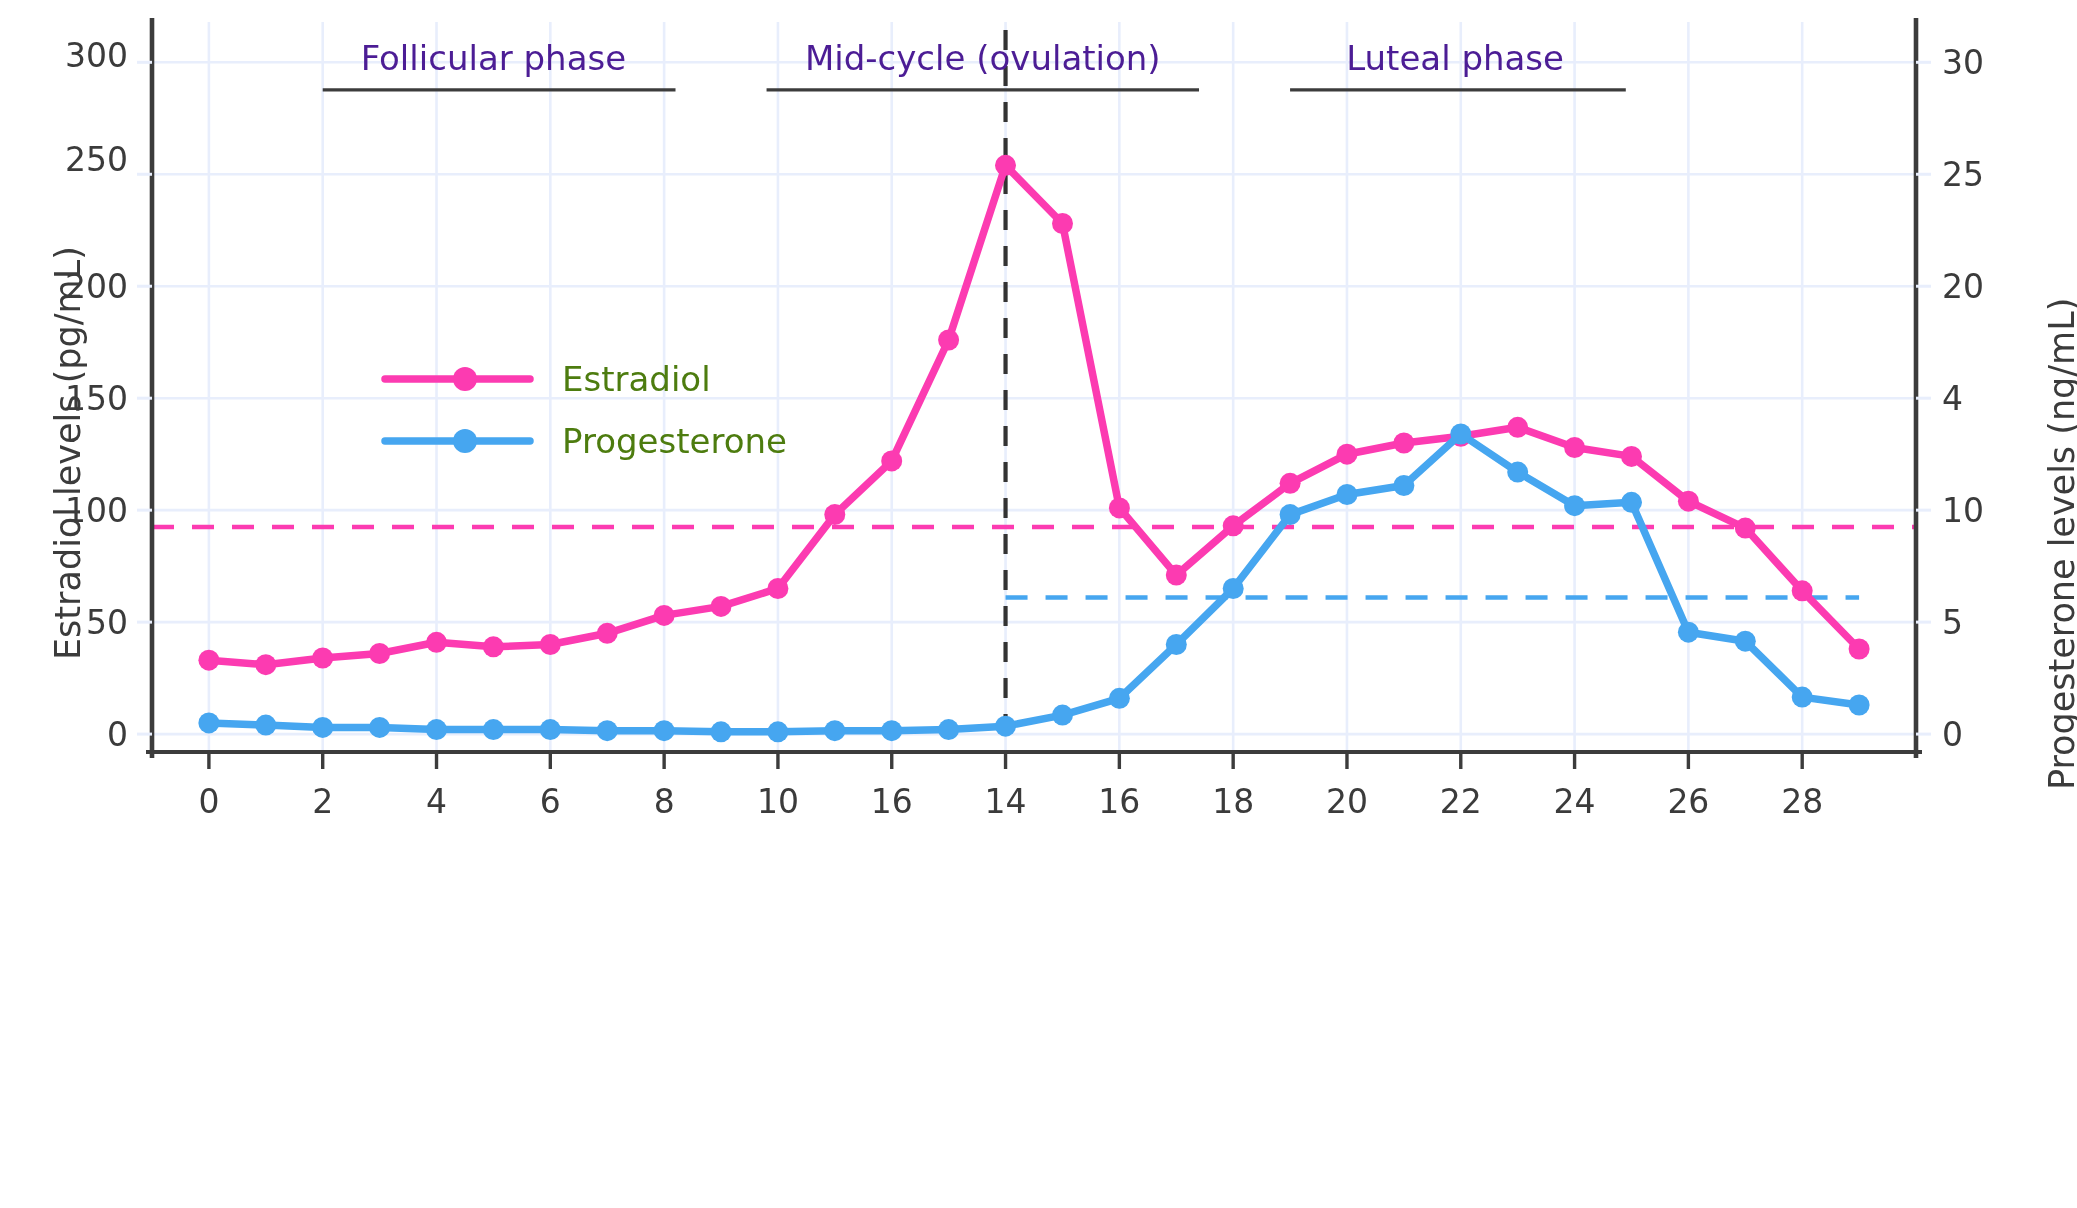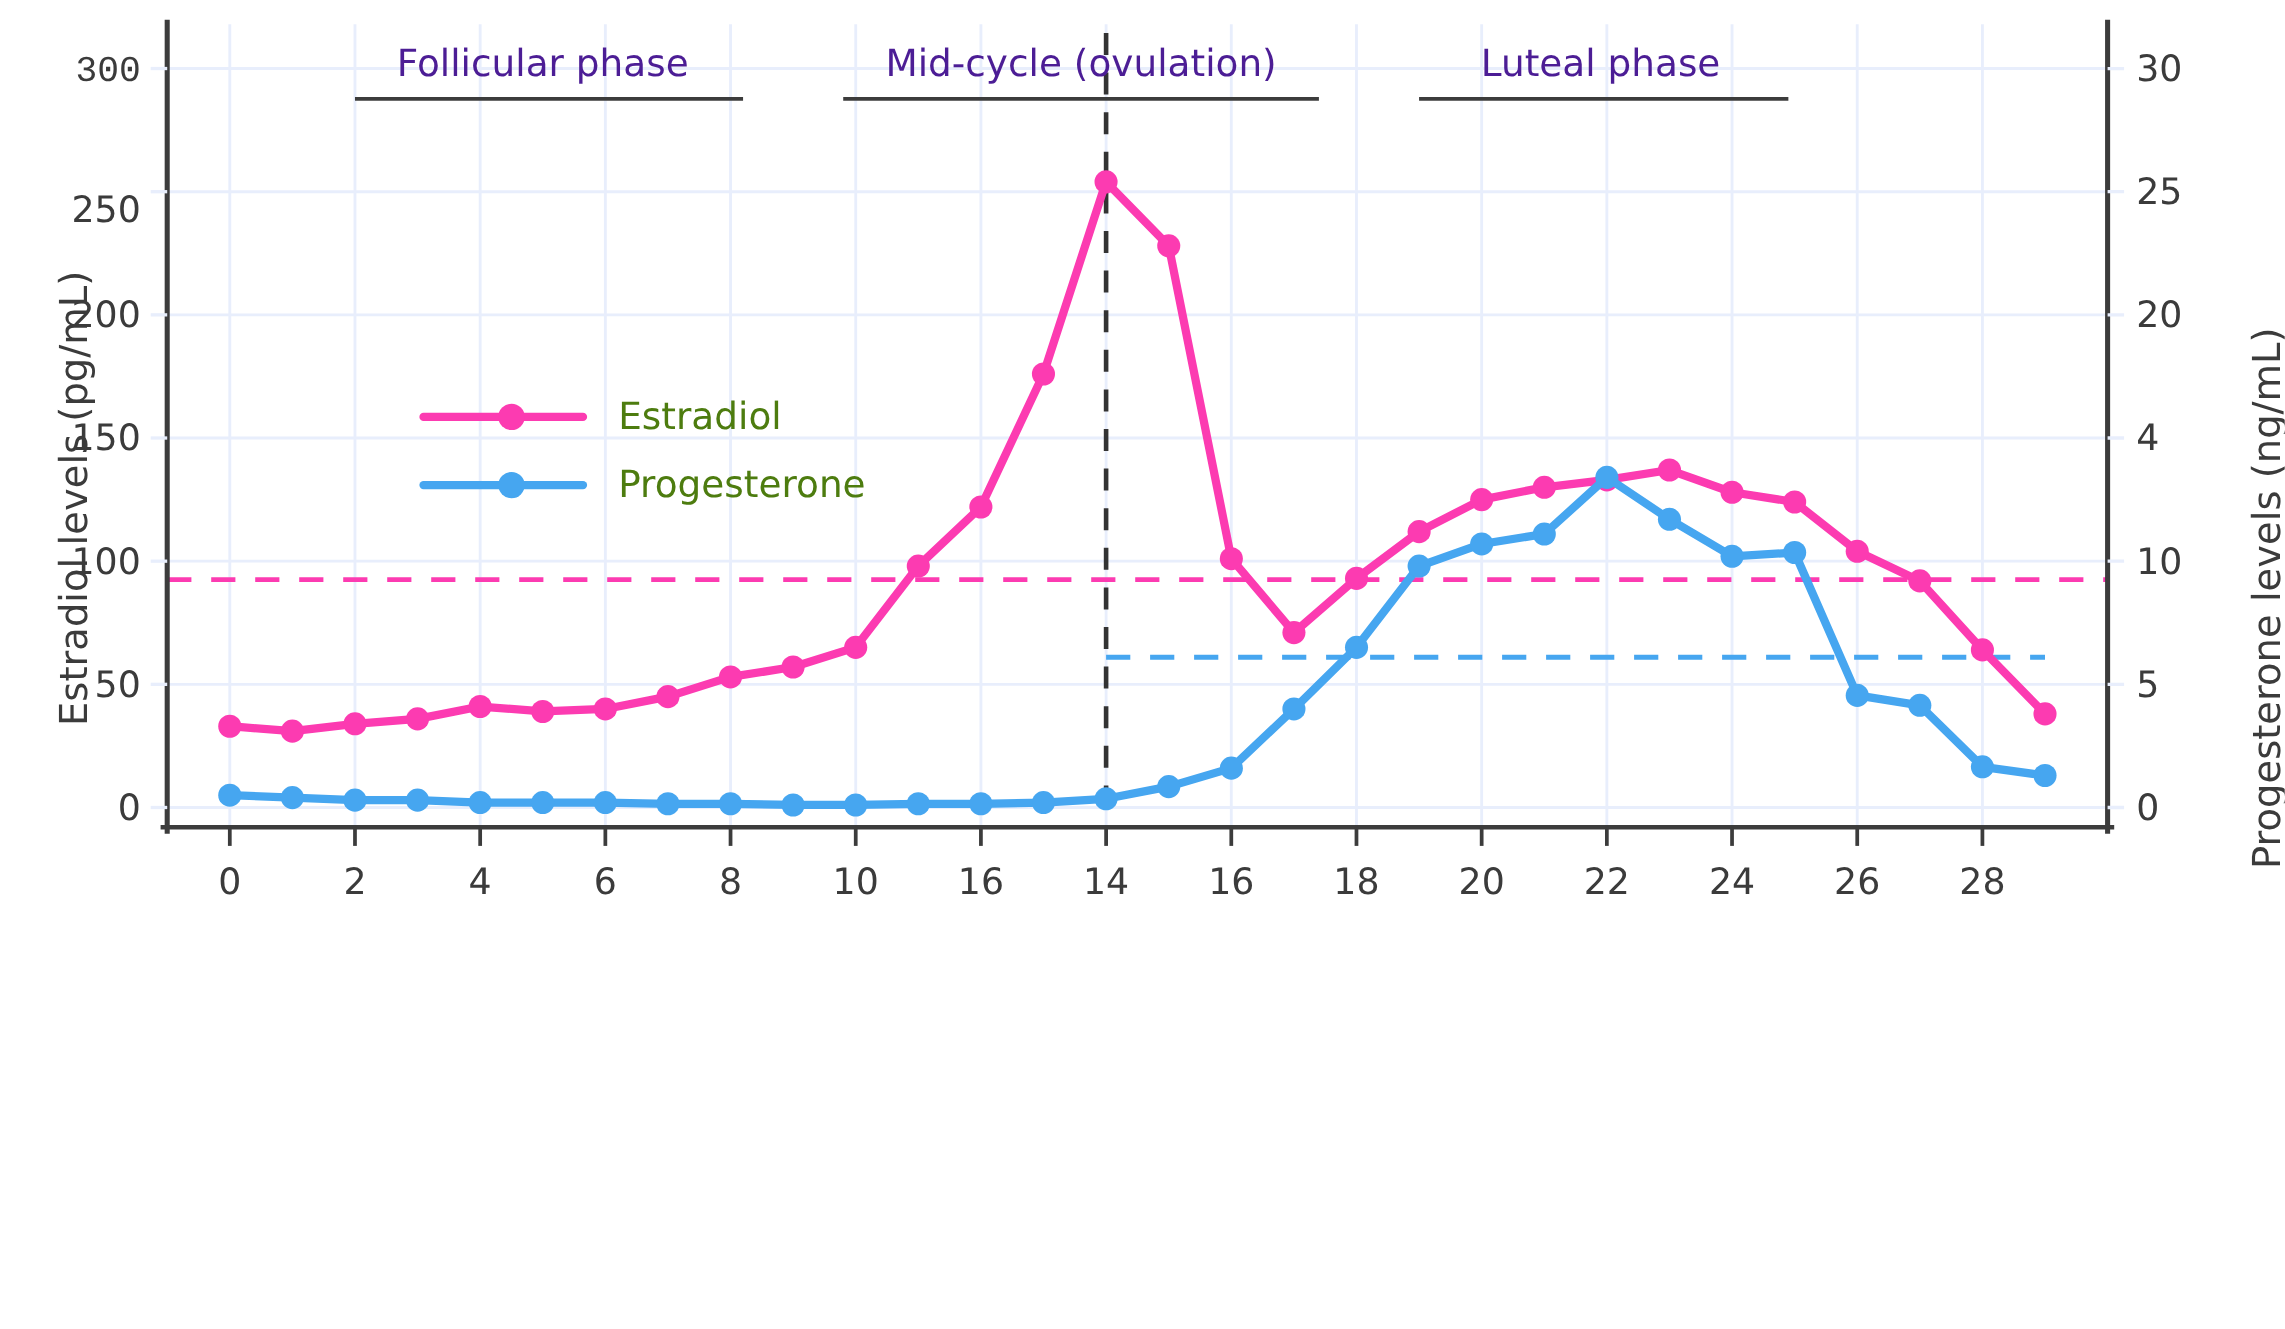--- a/index.html
+++ b/index.html
@@ -236,22 +236,22 @@
         <circle cx="465" cy="441" r="12" fill="#46a6f0"></circle>
       </g>
   </svg>
 
   <div id="tick-labels">
       <div class="tick-label y-left" style="left: 128px; top: 734.086px;">0</div>
       <div class="tick-label y-left" style="left: 128px; top: 622.123px;">50</div>
       <div class="tick-label y-left" style="left: 128px; top: 510.16px;">100</div>
       <div class="tick-label y-left" style="left: 128px; top: 398.196px;">150</div>
       <div class="tick-label y-left" style="left: 128px; top: 286.233px;">200</div>
-      <div class="tick-label y-left" style="left: 128px; top: 190px;">250</div>
-      <div class="tick-label y-left" style="left: 128px; top: 65px; font-family: Liberation Mono, monospace;">300</div>
+      <div class="tick-label y-left" style="left: 128px; top: 159px;">250</div>
+      <div class="tick-label y-left" style="left: 128px; top: 55px;">300</div>
       <div class="tick-label y-right" style="left: 1942px; top: 734.086px;">0</div>
       <div class="tick-label y-right" style="left: 1942px; top: 622.123px;">5</div>
       <div class="tick-label y-right" style="left: 1942px; top: 510.16px;">10</div>
       <div class="tick-label y-right" style="left: 1942px; top: 398.196px;">4</div>
       <div class="tick-label y-right" style="left: 1942px; top: 286.233px;">20</div>
       <div class="tick-label y-right" style="left: 1942px; top: 174.27px;">25</div>
       <div class="tick-label y-right" style="left: 1942px; top: 62.3067px;">30</div>
       <div class="tick-label x" style="left: 208.903px; top: 782px;">0</div>
       <div class="tick-label x" style="left: 322.71px; top: 782px;">2</div>
       <div class="tick-label x" style="left: 436.516px; top: 782px;">4</div>

